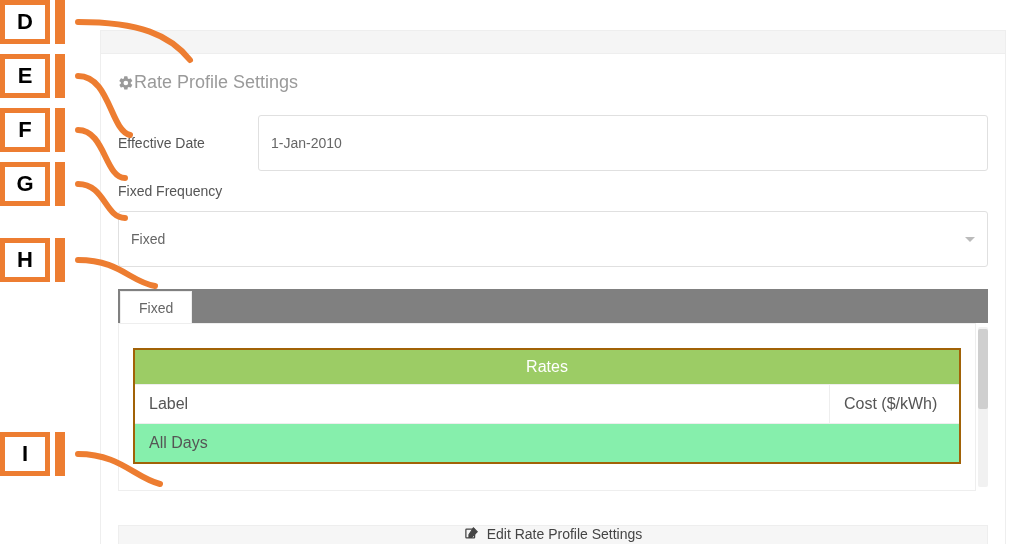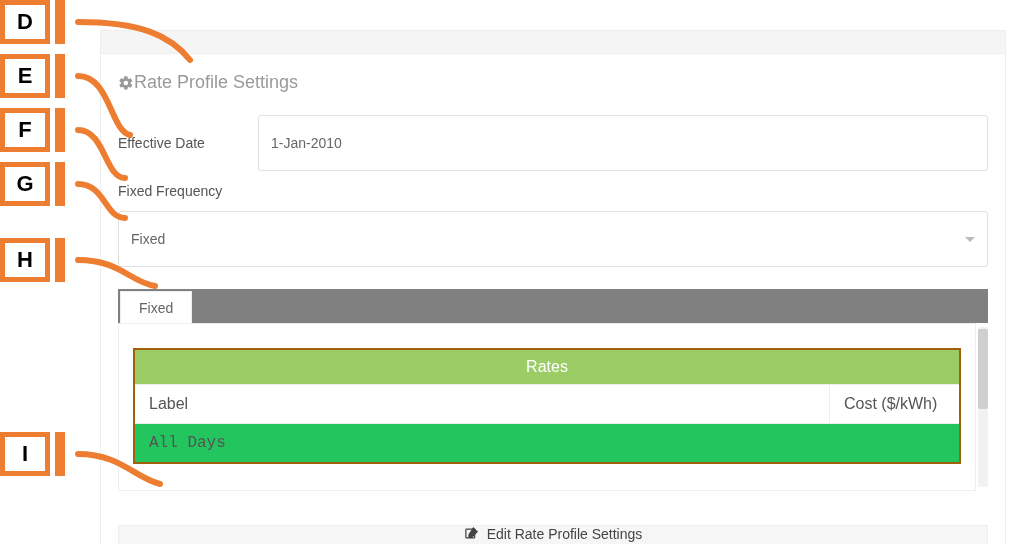--- a/index.html
+++ b/index.html
@@ -159,22 +159,21 @@
     font-size: 16px;
     color: #555;
     align-items: center;
   }
   .rates-head {
     border-top: 1px solid #eee;
     border-bottom: 1px solid #eee;
     background: #fff;
   }
   .rates-row {
-    background: #22c55e;
-    font-family: Liberation Mono, monospace;
+    background: #86efac;
   }
   .col-label {
     flex: 1;
     padding: 10px 14px;
   }
   .col-cost-head {
     width: 130px;
     padding: 10px 14px;
     border-left: 1px solid #eee;
   }

